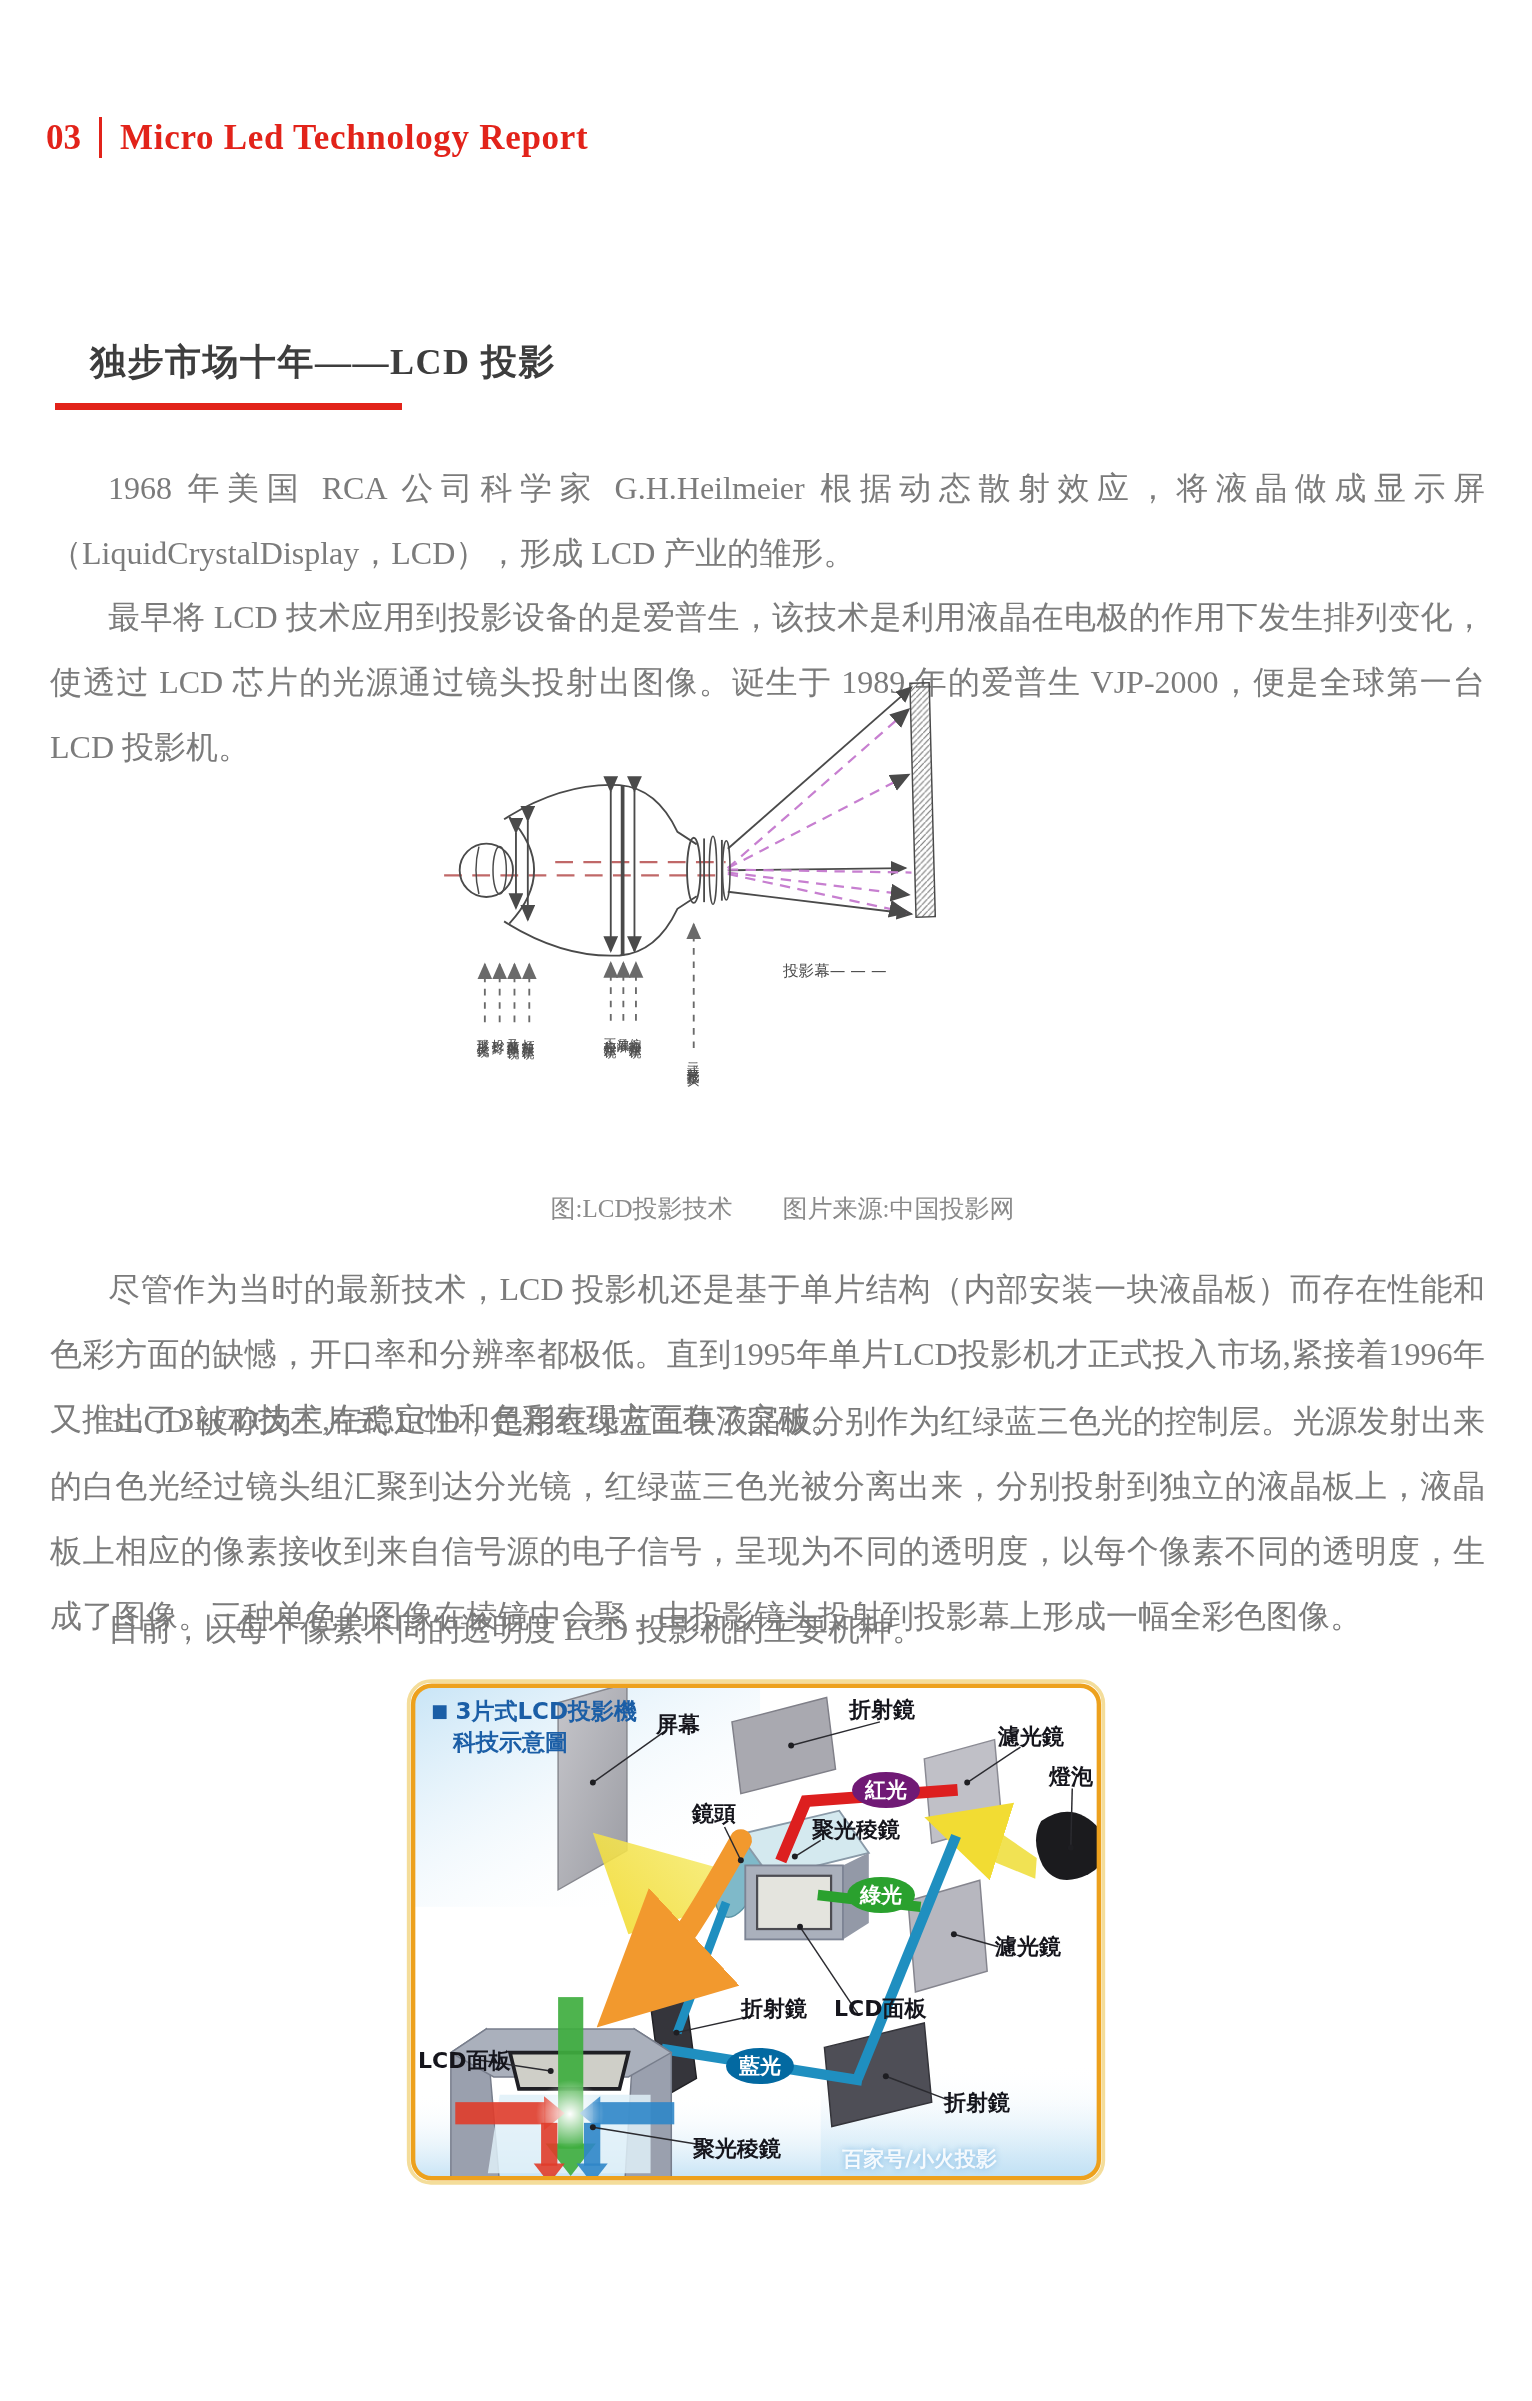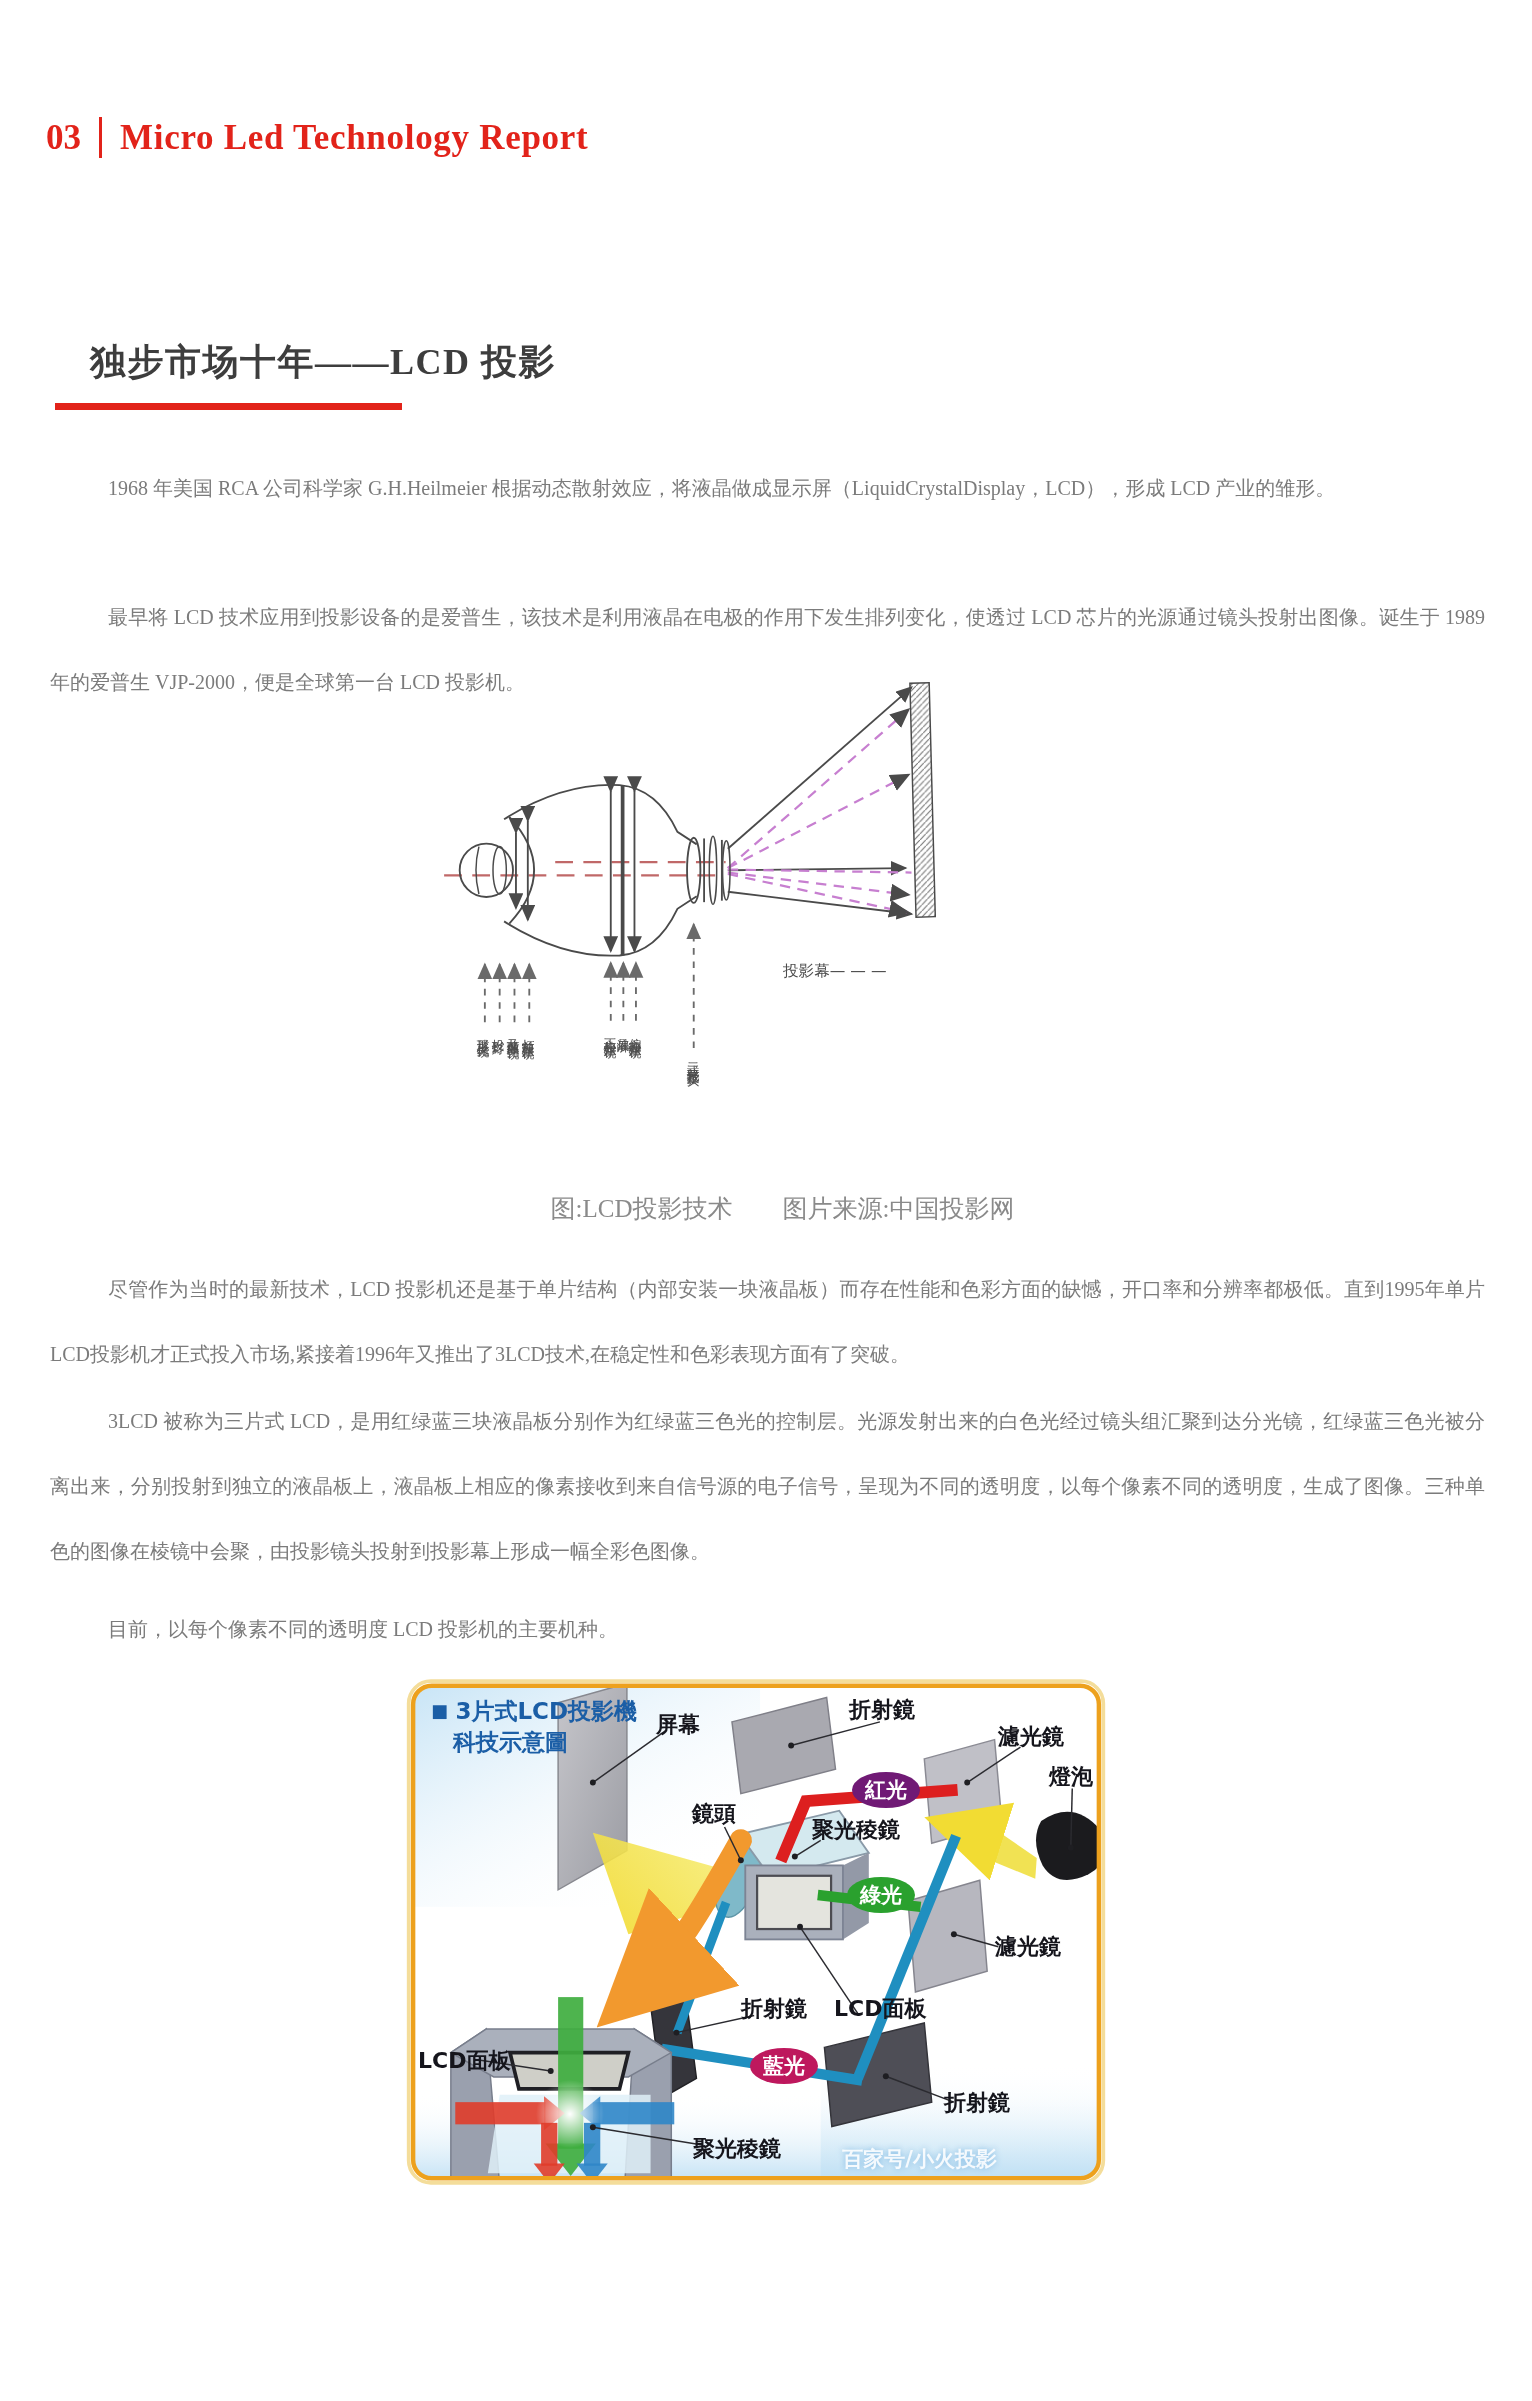--- a/index.html
+++ b/index.html
@@ -10,21 +10,21 @@
   .hdr{position:absolute;left:46px;top:117px;display:flex;align-items:center;gap:18px;color:#e2231a;}
   .hdr .no{font-size:35px;font-weight:bold;}
   .hdr .bar{width:3px;height:41px;background:#e2231a;}
   .hdr .t{font-size:35px;font-weight:bold;letter-spacing:0.7px;}
 
   
   .sec{position:absolute;left:90px;top:338px;font-size:36px;font-weight:bold;color:#3d3d3d;letter-spacing:1.5px;}
   .rule{position:absolute;left:55px;top:403px;width:347px;height:6.7px;background:#e2231a;}
 
   
-  .para{position:absolute;left:50px;width:1435px;font-size:20px;line-height:65px;
+  .para{position:absolute;left:50px;width:1435px;font-size:32px;line-height:65px;
         color:#7b7b7b;text-align:justify;text-indent:58px;}
   #p1{top:456px}#p2{top:585px}#p3{top:1257px}#p4{top:1389px}#p5{top:1597px}
 
   .cap{position:absolute;left:0;width:100%;text-align:center;color:#8a8a8a;font-size:25px;}
   #cap1{top:1192px}#cap2{top:2254px}
 
   
   .fig1{position:absolute;left:433px;top:674px;width:637px;height:480px;}
   .fig1 svg{position:absolute;left:0;top:0;}
   .vlab{position:absolute;writing-mode:vertical-rl;text-orientation:upright;
@@ -287,20 +287,20 @@
     <div class="f2lab" style="left:406px;top:136px">聚光稜鏡</div>
     <div class="f2lab" style="left:589px;top:253px">濾光鏡</div>
     <div class="f2lab" style="left:335px;top:315px">折射鏡</div>
     <div class="f2lab" style="left:428px;top:315px">LCD面板</div>
     <div class="f2lab" style="left:538px;top:409px">折射鏡</div>
     <div class="f2lab" style="left:12px;top:367px">LCD面板</div>
     <div class="f2lab" style="left:287px;top:455px">聚光稜鏡</div>
 
     <div class="lightlab" style="left:446px;top:93px;background:#701a75">紅光</div>
     <div class="lightlab" style="left:441px;top:198px;background:#2aa12e">綠光</div>
-    <div class="lightlab" style="left:344px;top:369px;background:#be185d">藍光</div>
+    <div class="lightlab" style="left:320px;top:369px;background:#0369a1">藍光</div>
 
     <div class="wm">百家号/小火投影</div>
   </div>
 
 
 </div>
 
 
 </body></html>

